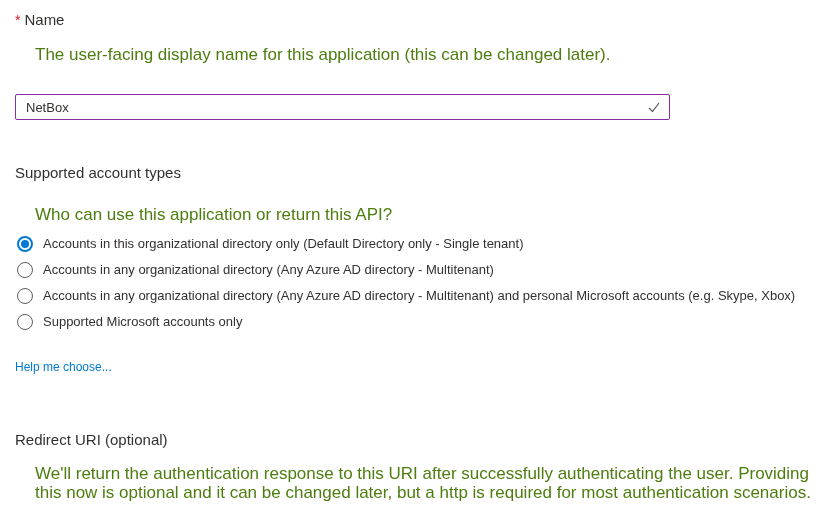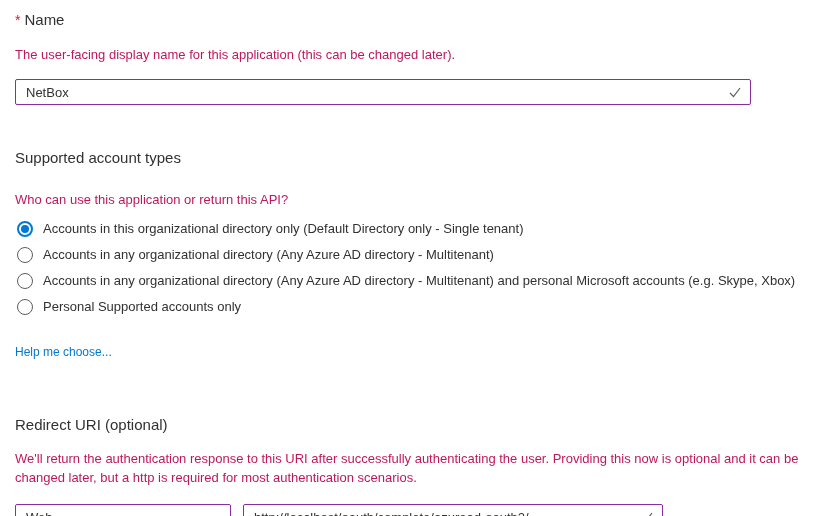--- a/index.html
+++ b/index.html
@@ -20,31 +20,32 @@
     font-size: 15px;
     font-weight: 400;
     color: #323130;
   }
   .required-asterisk {
     color: #e81123;
     margin-right: 4px;
     font-size: 14px;
   }
   .body-text {
-    font-size: 13px;
-    color: #be185d;
+    font-size: 17px;
+    color: #4d7c0f;
     line-height: 19px;
+    margin-left: 20px;
   }
   .name-desc { margin-top: 17px; }
 
   .input-wrap {
     position: relative;
     height: 26px;
   }
-  .name-input-wrap { margin-top: 15px; width: 736px; }
+  .name-input-wrap { margin-top: 30px; width: 655px; }
   .text-input {
     width: 100%;
     height: 26px;
     border: 1px solid #8a2da2;
     border-radius: 2px;
     padding: 0 28px 0 10px;
     font-family: "Liberation Sans", sans-serif;
     font-size: 13px;
     color: #323130;
     background: #fff;
@@ -167,21 +168,21 @@
     <div class="radio-row">
       <span class="radio-circle"></span>
       <span class="radio-label">Accounts in any organizational directory (Any Azure AD directory - Multitenant)</span>
     </div>
     <div class="radio-row">
       <span class="radio-circle"></span>
       <span class="radio-label">Accounts in any organizational directory (Any Azure AD directory - Multitenant) and personal Microsoft accounts (e.g. Skype, Xbox)</span>
     </div>
     <div class="radio-row">
       <span class="radio-circle"></span>
-      <span class="radio-label">Personal Supported accounts only</span>
+      <span class="radio-label">Supported Microsoft accounts only</span>
     </div>
   </div>
 
   <a class="help-link">Help me choose...</a>
 
   
   <div class="section-title redirect-title">Redirect URI (optional)</div>
 
   <div class="body-text redirect-desc">We'll return the authentication response to this URI after successfully authenticating the user. Providing this now is optional and it can be changed later, but a http is required for most authentication scenarios.</div>
 

